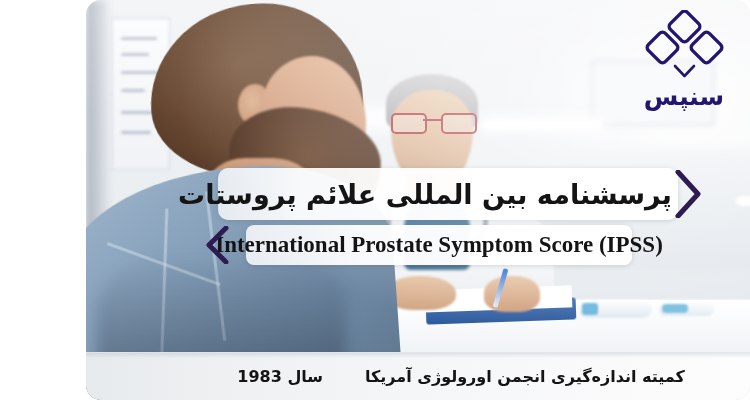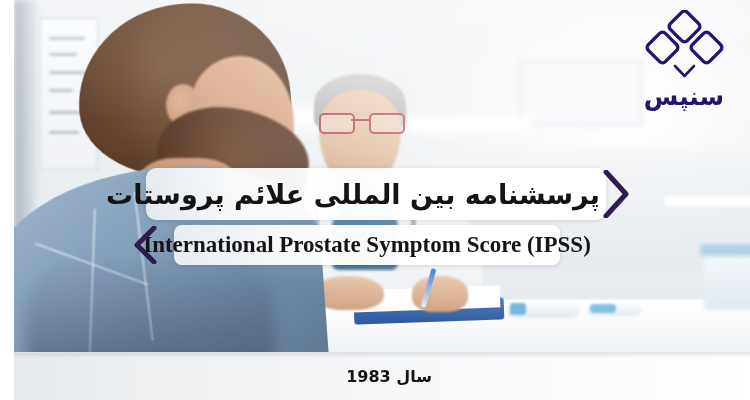--- a/index.html
+++ b/index.html
@@ -6,24 +6,25 @@
     margin: 0;
     padding: 0;
     background: #ffffff;
   }
   body {
     font-family: "DejaVu Sans", sans-serif;
   }
 
   .banner {
     position: relative;
-    width: 736px;
+    width: 664px;
     height: 400px;
     overflow: hidden;
     background: #e9edf0;
+    border-radius: 15px;
   }
 
   
   .photo {
     position: absolute;
     inset: 0;
     overflow: hidden;
   }
   
   .room {
@@ -600,16 +601,17 @@
       <span class="chev-left">
         <svg width="28" height="38" viewBox="0 0 28 38" fill="none" aria-hidden="true">
           <path d="M22 2 L5 19 L22 36" stroke="#2d1b52" stroke-width="5" stroke-linecap="round" stroke-linejoin="round" fill="none"></path>
         </svg>
       </span>
     </div>
 
   </div>
 
   <div class="footer">
+    <span class="footer-item">کمیته اندازه‌گیری انجمن اورولوژی آمریکا</span>
     <span class="footer-item">سال 1983</span>
   </div>
 
 </div>
 
 </body></html>

